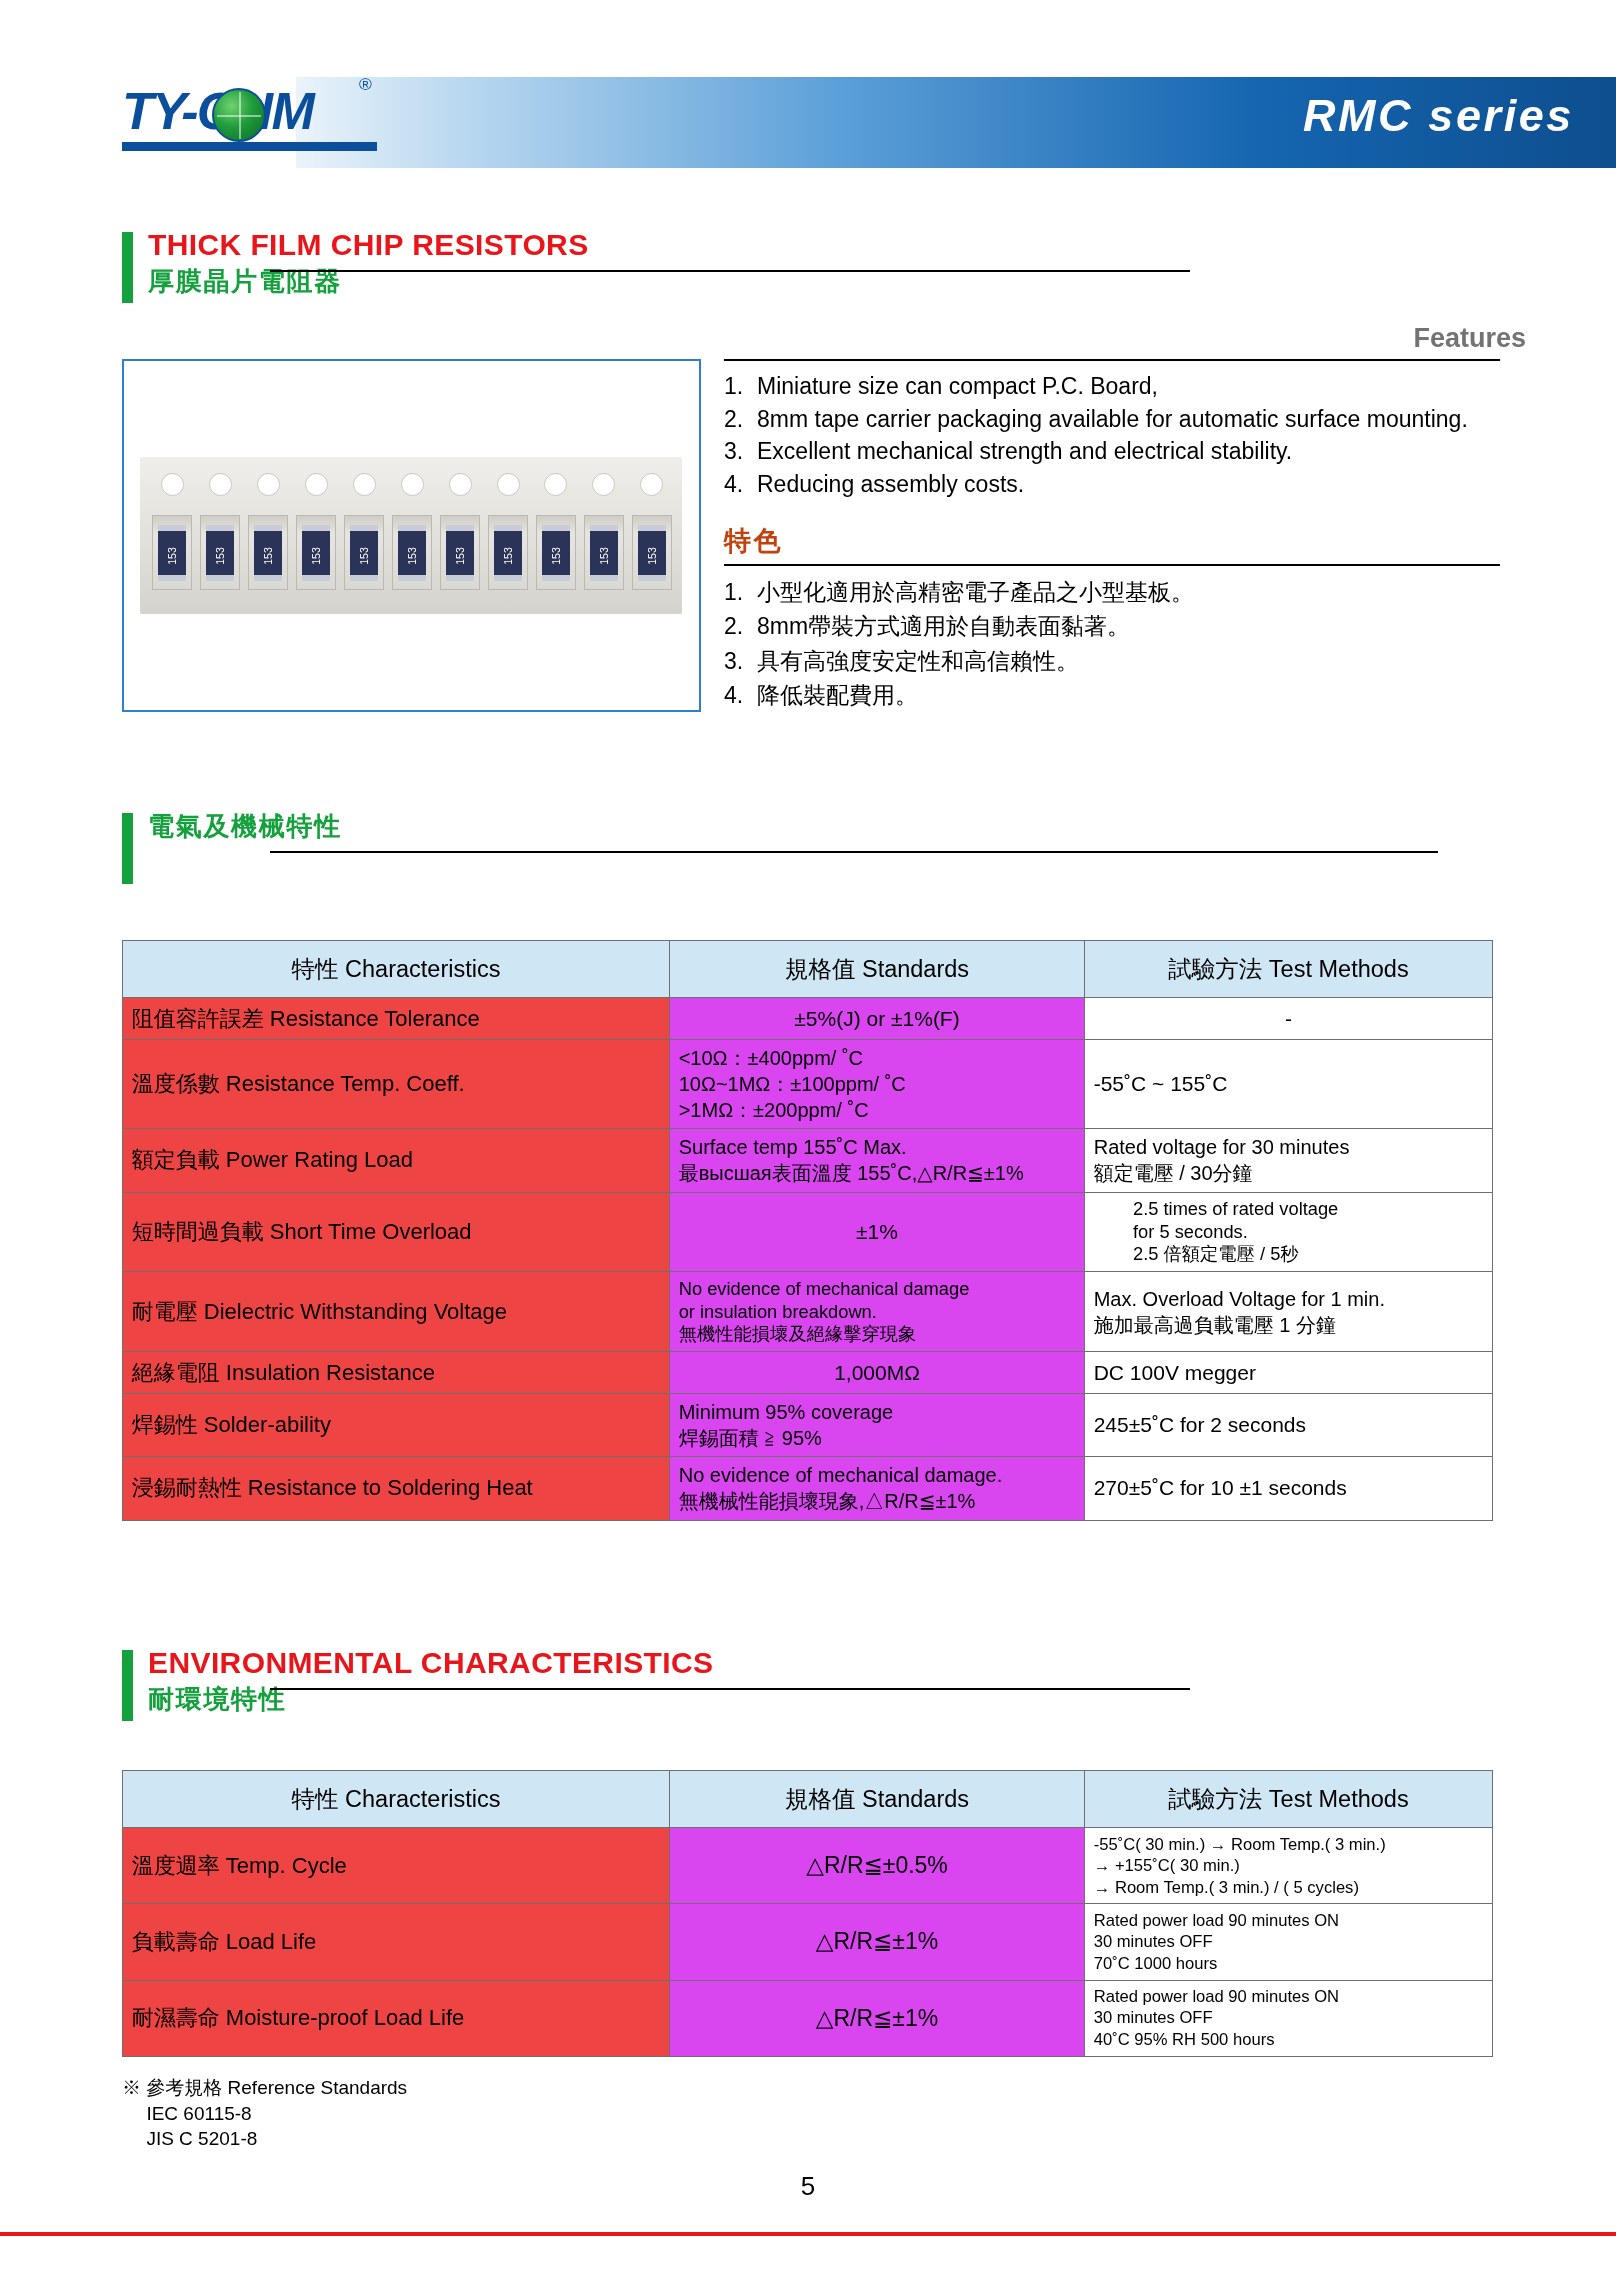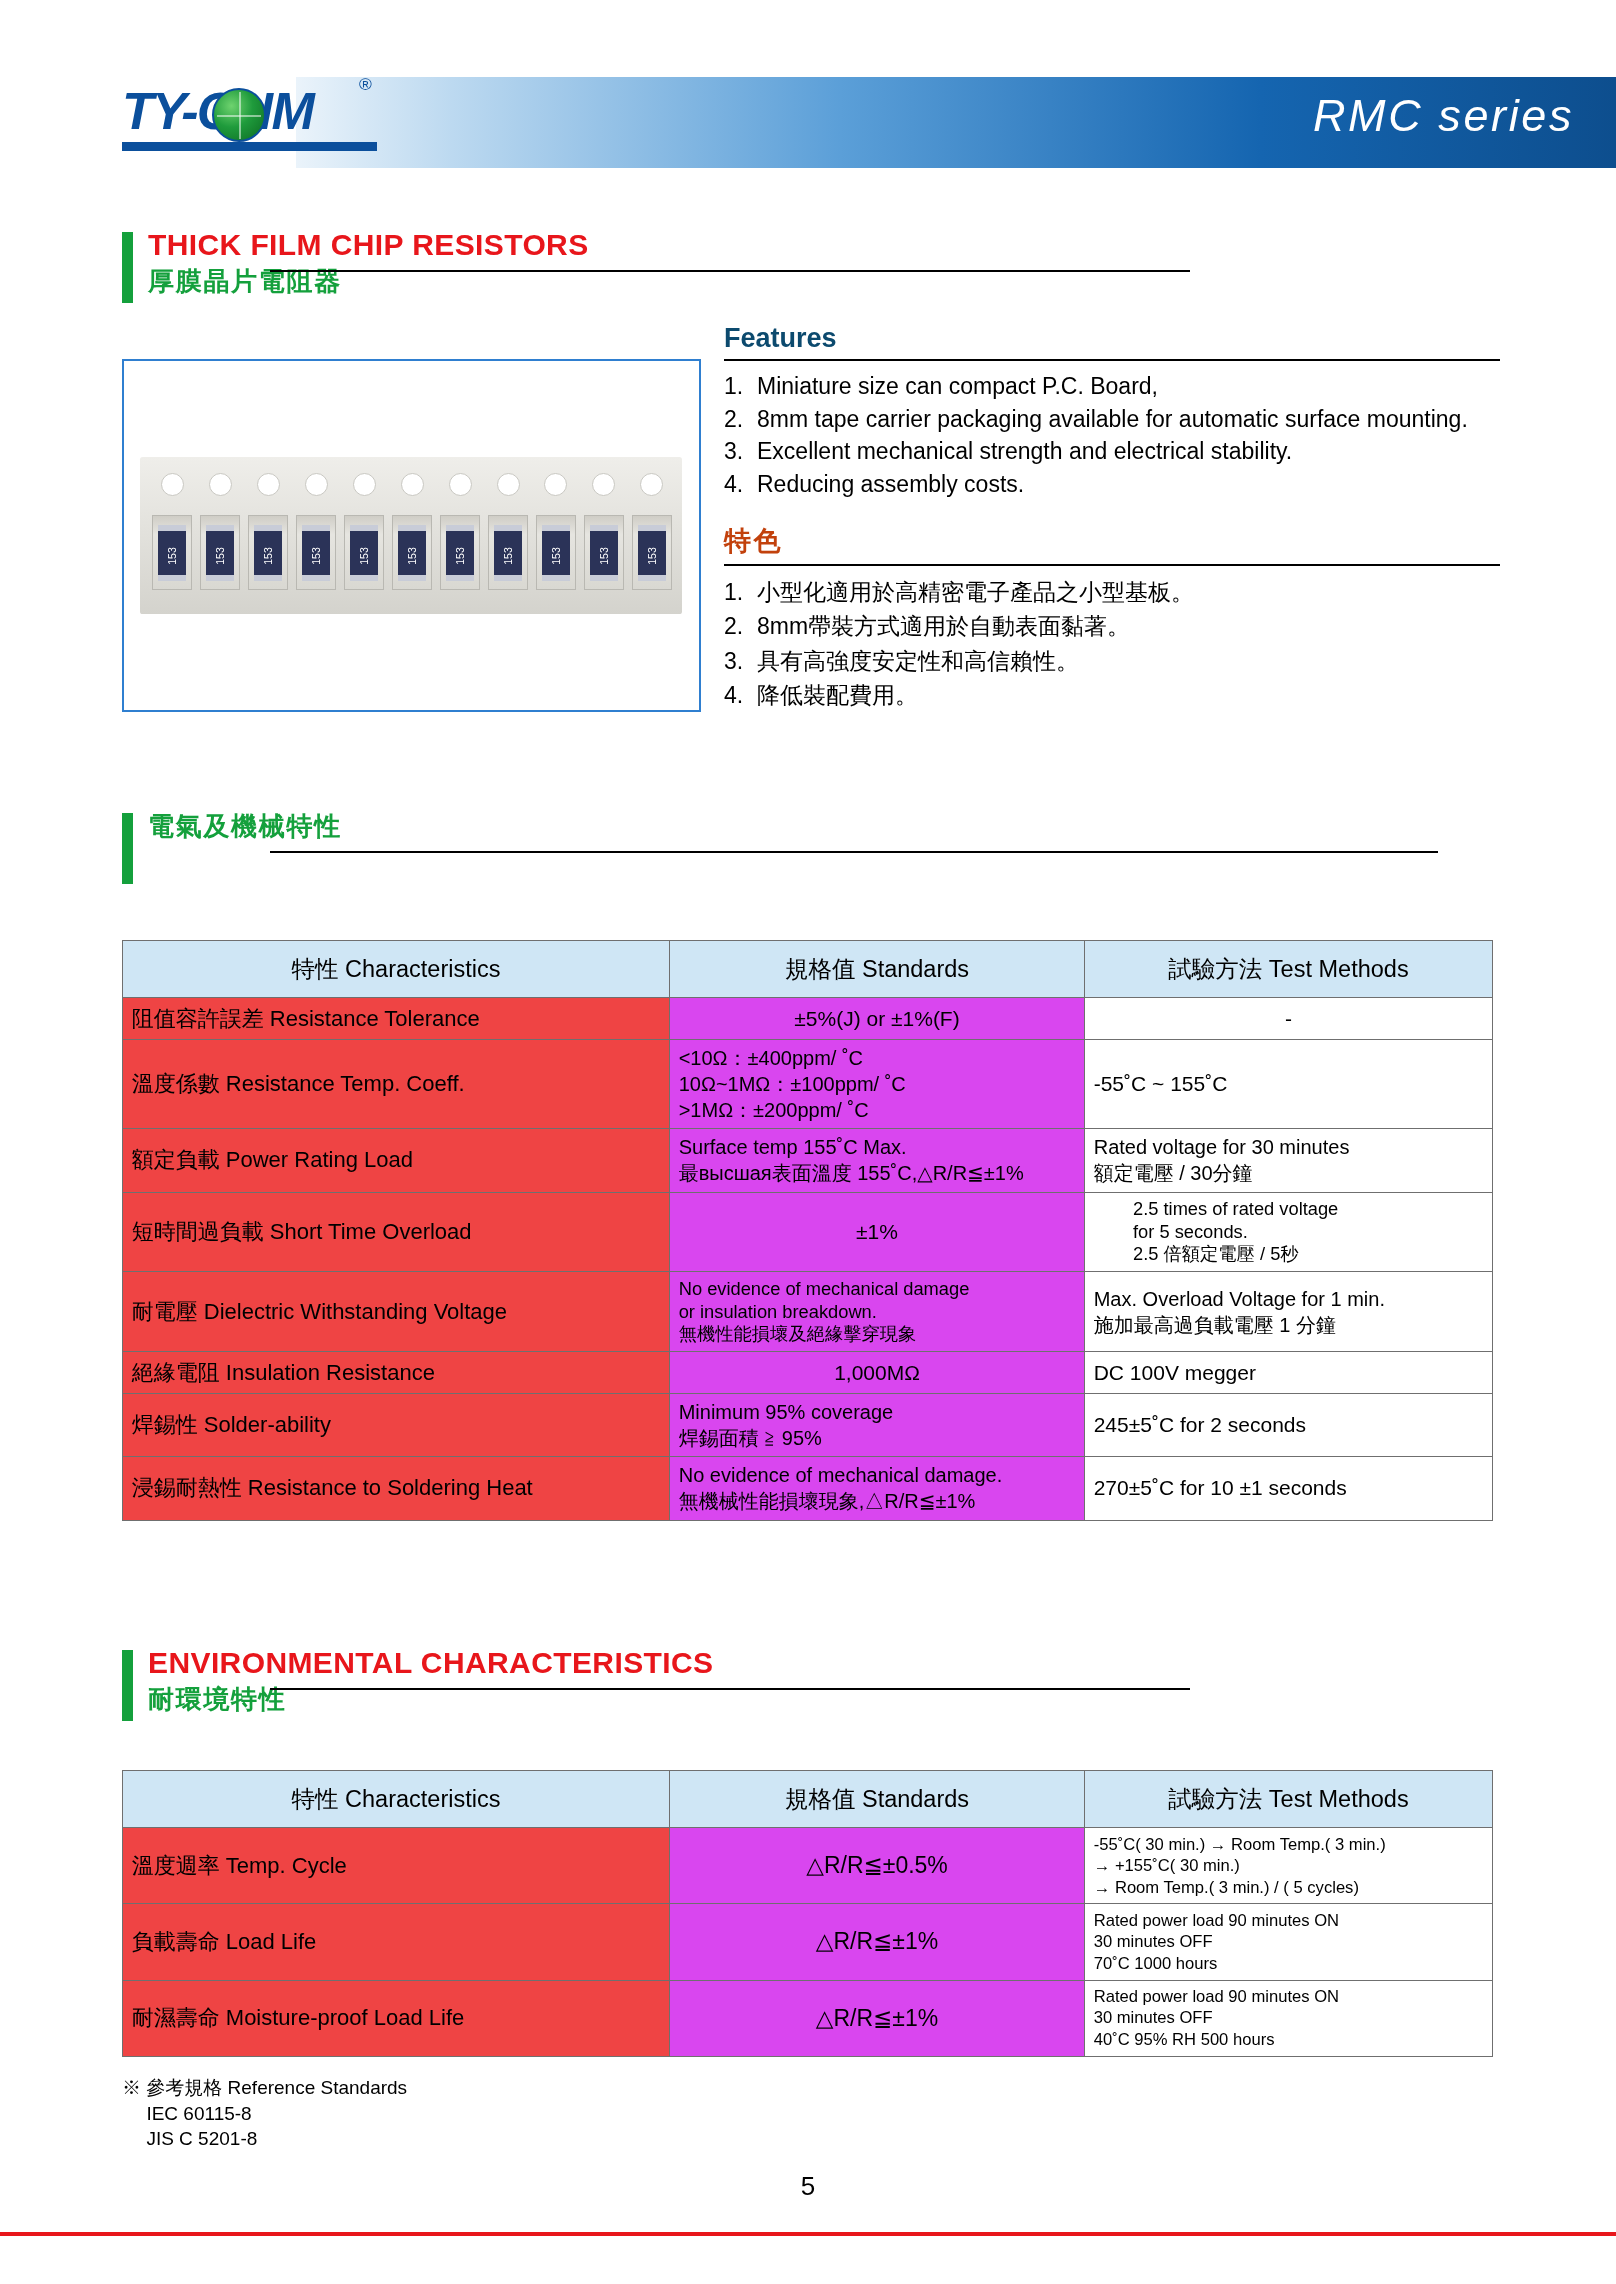--- a/index.html
+++ b/index.html
@@ -38,21 +38,21 @@
     width: 296px;
     height: 91px;
     background: #ffffff;
   }
   .series-title {
     position: absolute;
     right: 42px;
     top: 90px;
     font-size: 45px;
     font-style: italic;
-    font-weight: normal;
+    font-weight: bold;
     color: #ffffff;
     letter-spacing: 2.6px;
     font-family: "Liberation Sans", sans-serif;
   }
   .logo {
     position: absolute;
     left: 122px;
     top: 74px;
     width: 262px;
     height: 83px;
@@ -209,22 +209,23 @@
   
   .features {
     position: absolute;
     left: 724px;
     top: 323px;
     width: 802px;
   }
   .feat-title {
     font-size: 27px;
     font-weight: bold;
-    color: #0c4a6e;
+    color: #737373;
     margin: 0;
+    text-align: right;
   }
   .feat-rule {
     width: 776px;
     height: 1.7px;
     background: #000;
     margin: 5.2px 0 10.5px 0;
   }
   .feat-list {
     font-size: 23px;
     line-height: 1.34;

